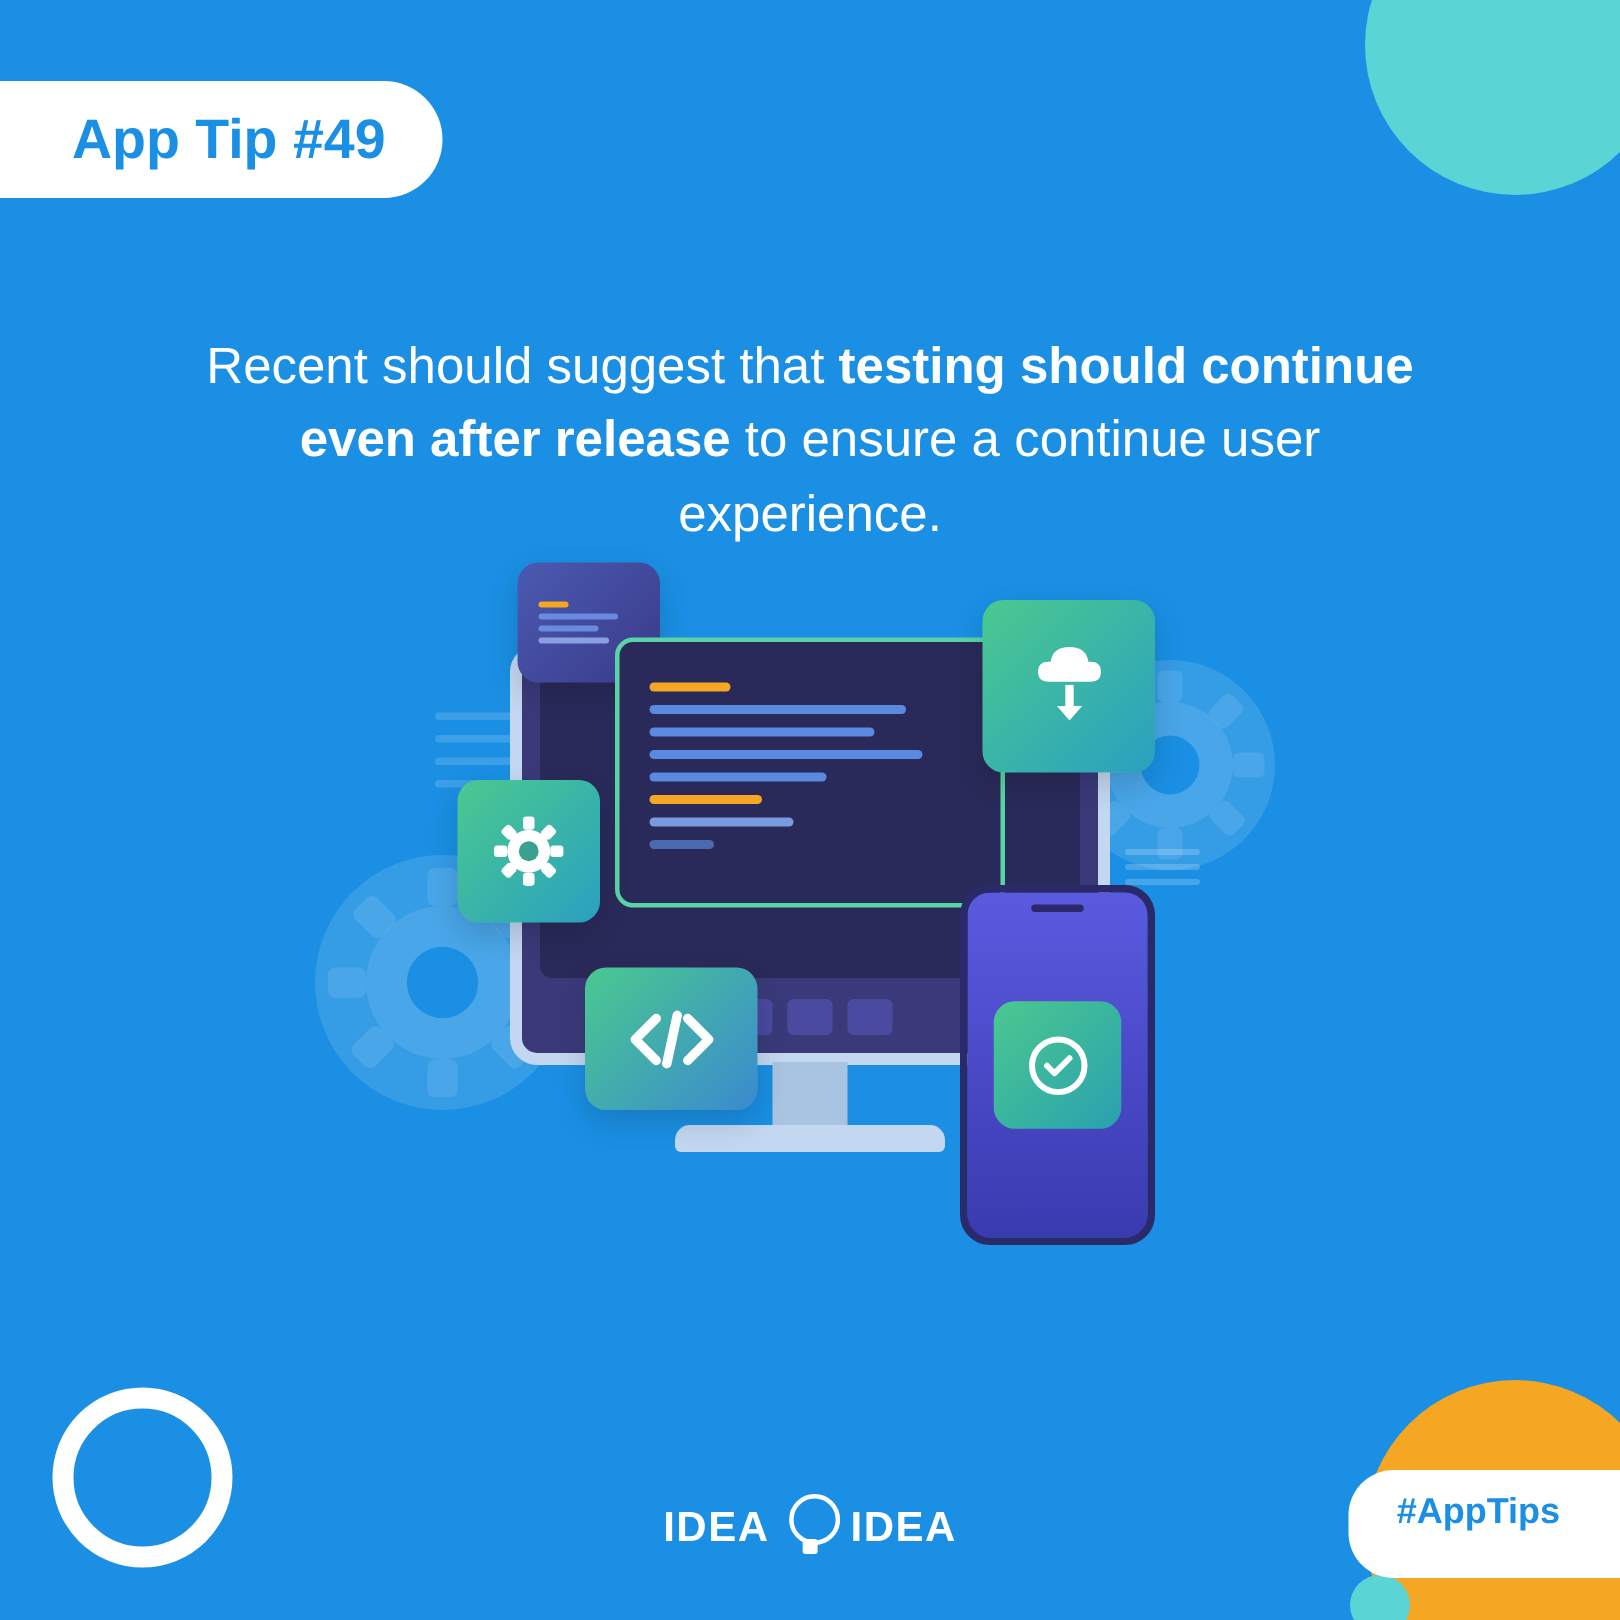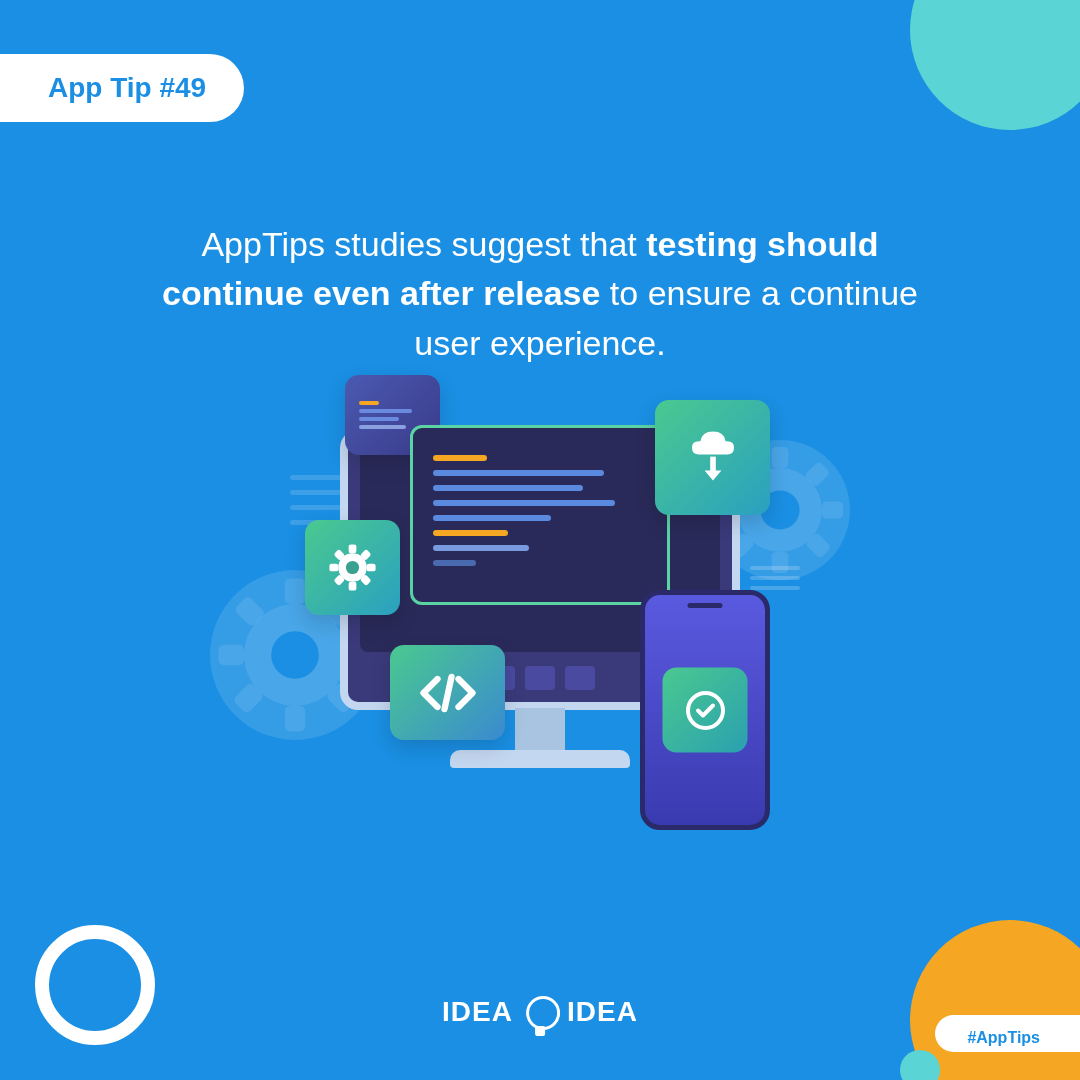--- a/index.html
+++ b/index.html
@@ -1,17 +1,17 @@
 <!DOCTYPE html>
 <html><head>
 <meta charset="utf-8">
 <style>
 *{margin:0;padding:0;box-sizing:border-box}
 body{width:1080px;height:1080px;background:#1a8fe3;position:relative;font-family:'Segoe UI',Arial,sans-serif;overflow:hidden}
-.badge-top{position:absolute;top:54px;left:0;background:#fff;padding:18px 38px 18px 48px;border-radius:0 40px 40px 0;color:#1a8fe3;font-weight:700;font-size:28px}
+.badge-top{position:absolute;top:54px;left:0;background:#fff;padding:18px 38px 18px 48px;border-radius:0 40px 40px 0;color:#1a8fe3;font-weight:700;font-size:37px}
 .circle-teal{position:absolute;top:-70px;right:-30px;width:200px;height:200px;background:#5ad4d4;border-radius:50%}
 .quarter-teal-br{position:absolute;bottom:-10px;right:140px;width:40px;height:40px;background:#5ad4d4;border-radius:50%}
 .circle-orange{position:absolute;bottom:-40px;right:-30px;width:200px;height:200px;background:#f5a623;border-radius:50%}
 .ring-bl{position:absolute;bottom:35px;left:35px;width:120px;height:120px;border:14px solid #fff;border-radius:50%}
 .headline{position:absolute;top:220px;left:50%;transform:translateX(-50%);width:820px;text-align:center;color:#fff;font-size:34px;line-height:1.45;font-weight:300}
 .headline b{font-weight:700}
 .illus{position:absolute;top:390px;left:50%;transform:translateX(-50%);width:560px;height:450px}
 .gear-bg{position:absolute;border-radius:50%;background:rgba(255,255,255,0.12)}
 .gear-bg::before{content:"";position:absolute;inset:0;border-radius:50%}
 .monitor{position:absolute;left:80px;top:40px;width:400px;height:280px;background:#3a3a7a;border-radius:18px;border:8px solid #c3d7f0}
@@ -22,42 +22,42 @@
 .base{position:absolute;left:50%;transform:translateX(-50%);top:360px;width:180px;height:18px;background:#c3d7f0;border-radius:10px 10px 4px 4px}
 .card{position:absolute;border-radius:14px;display:flex;align-items:center;justify-content:center;box-shadow:0 8px 20px rgba(0,0,0,0.15)}
 .card-code-small{left:85px;top:-15px;width:95px;height:80px;background:linear-gradient(135deg,#4a5ab0,#3a3a8a)}
 .card-gear{left:45px;top:130px;width:95px;height:95px;background:linear-gradient(135deg,#4ac98f,#2aa0c0)}
 .card-cloud{left:395px;top:10px;width:115px;height:115px;background:linear-gradient(135deg,#4ac98f,#2aa0c0)}
 .card-tags{left:130px;top:255px;width:115px;height:95px;background:linear-gradient(135deg,#4ac98f,#3a8ad0)}
 .code-win{position:absolute;left:150px;top:35px;width:260px;height:180px;background:#2a2a5a;border-radius:12px;border:3px solid #5ad4a4;padding:18px 20px}
 .code-line{height:6px;margin:9px 0;border-radius:3px}
 .phone{position:absolute;left:380px;top:200px;width:130px;height:240px;background:linear-gradient(180deg,#5a5ae0,#3a3ab0);border-radius:20px;border:5px solid #2a2a6a}
 .phone-check{position:absolute;left:50%;top:50%;transform:translate(-50%,-50%);width:85px;height:85px;background:linear-gradient(135deg,#4ac98f,#2aa0b0);border-radius:14px;display:flex;align-items:center;justify-content:center}
-.logo{position:absolute;bottom:40px;left:50%;transform:translateX(-50%);display:flex;align-items:flex-start;gap:10px;color:#fff;font-weight:700;font-size:28px;letter-spacing:1px}
+.logo{position:absolute;bottom:40px;left:50%;transform:translateX(-50%);display:flex;align-items:center;gap:10px;color:#fff;font-weight:700;font-size:28px;letter-spacing:1px}
 .bulb{width:34px;height:44px;position:relative}
 .bulb::before{content:"";position:absolute;width:28px;height:28px;border:3px solid #fff;border-radius:50%;left:3px;top:0}
 .bulb::after{content:"";position:absolute;width:10px;height:10px;background:#fff;left:12px;bottom:4px;border-radius:2px}
-.hashtag{position:absolute;bottom:28px;right:0;background:#fff;padding:14px 40px 5px 32px;border-radius:30px 0 0 30px;color:#1a8fe3;font-weight:700;font-size:16px}
+.hashtag{position:absolute;bottom:28px;right:0;background:#fff;padding:14px 40px 30px 32px;border-radius:30px 0 0 30px;color:#1a8fe3;font-weight:700;font-size:24px}
 .lines-bg{position:absolute;left:30px;top:75px}
 .lines-bg div{width:110px;height:5px;background:rgba(255,255,255,0.15);margin:10px 0;border-radius:3px}
 .lines-right{position:absolute;right:20px;top:170px}
 .lines-right div{width:50px;height:4px;background:rgba(255,255,255,0.2);margin:6px 0;border-radius:2px}
 </style>
 </head>
 <body>
 
 <div class="circle-teal"></div>
 <div class="circle-orange"></div>
 <div class="quarter-teal-br"></div>
 <div class="ring-bl"></div>
 
 <div class="badge-top">App Tip #49</div>
 
 <div class="headline">
-  <span>AppTips studies suggest that </span><b>testing should continue even after release</b><span> to ensure a continue user experience.</span>
+  <span>Recent should suggest that </span><b>testing should continue even after release</b><span> to ensure a continue user experience.</span>
 </div>
 
 <div class="illus">
   <svg class="gear-bg" style="left:-50px;top:180px;width:170px;height:170px" viewBox="0 0 100 100">
       <g fill="rgba(255,255,255,0.1)">
         <circle cx="50" cy="50" r="30"></circle>
         <rect x="44" y="5" width="12" height="15" rx="3"></rect>
         <rect x="44" y="80" width="12" height="15" rx="3"></rect>
         <rect x="5" y="44" width="15" height="12" rx="3"></rect>
         <rect x="80" y="44" width="15" height="12" rx="3"></rect>

